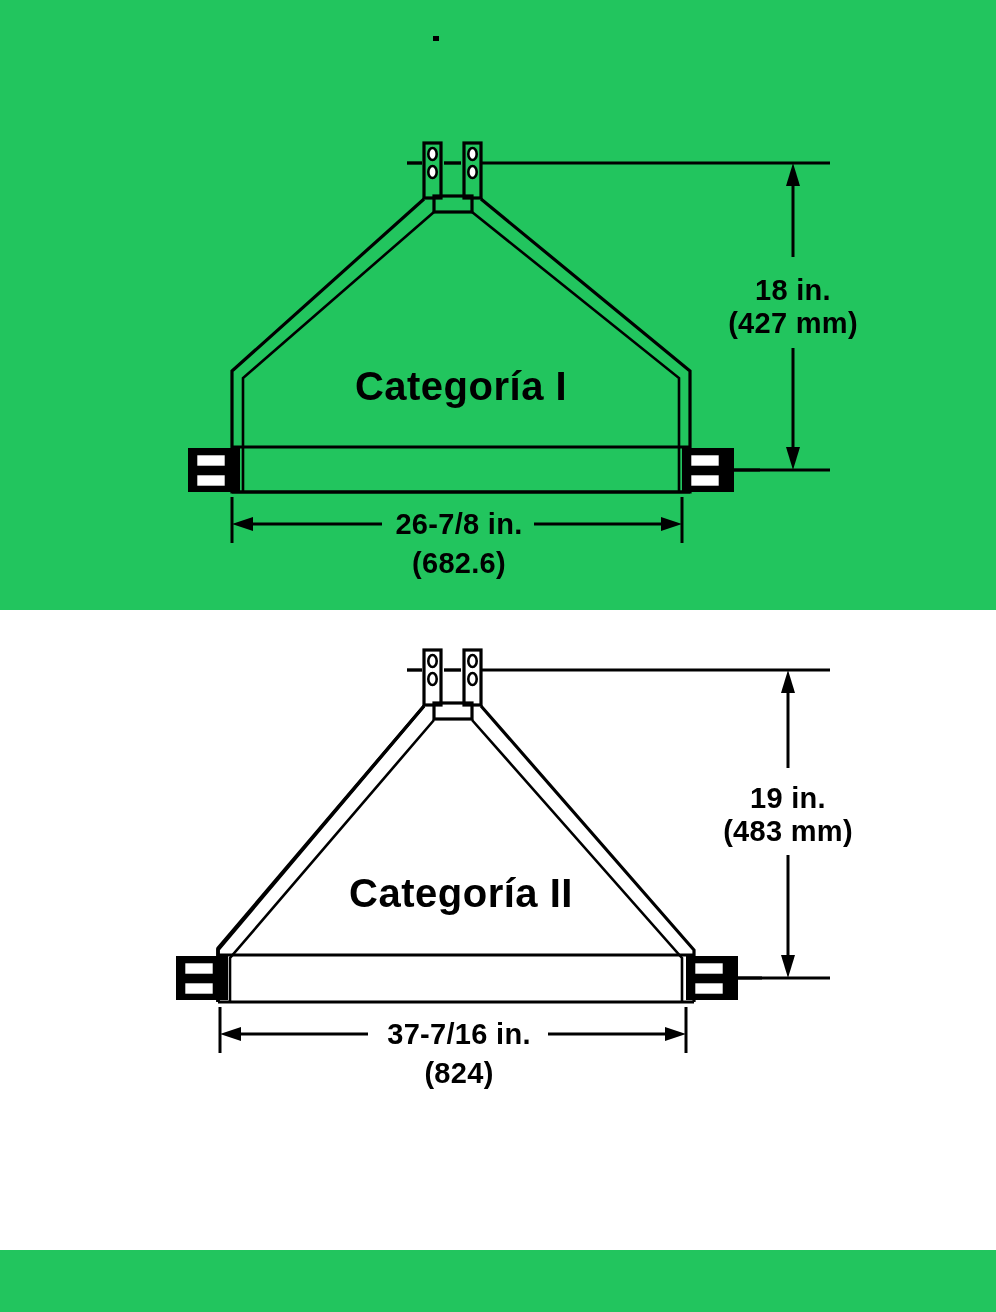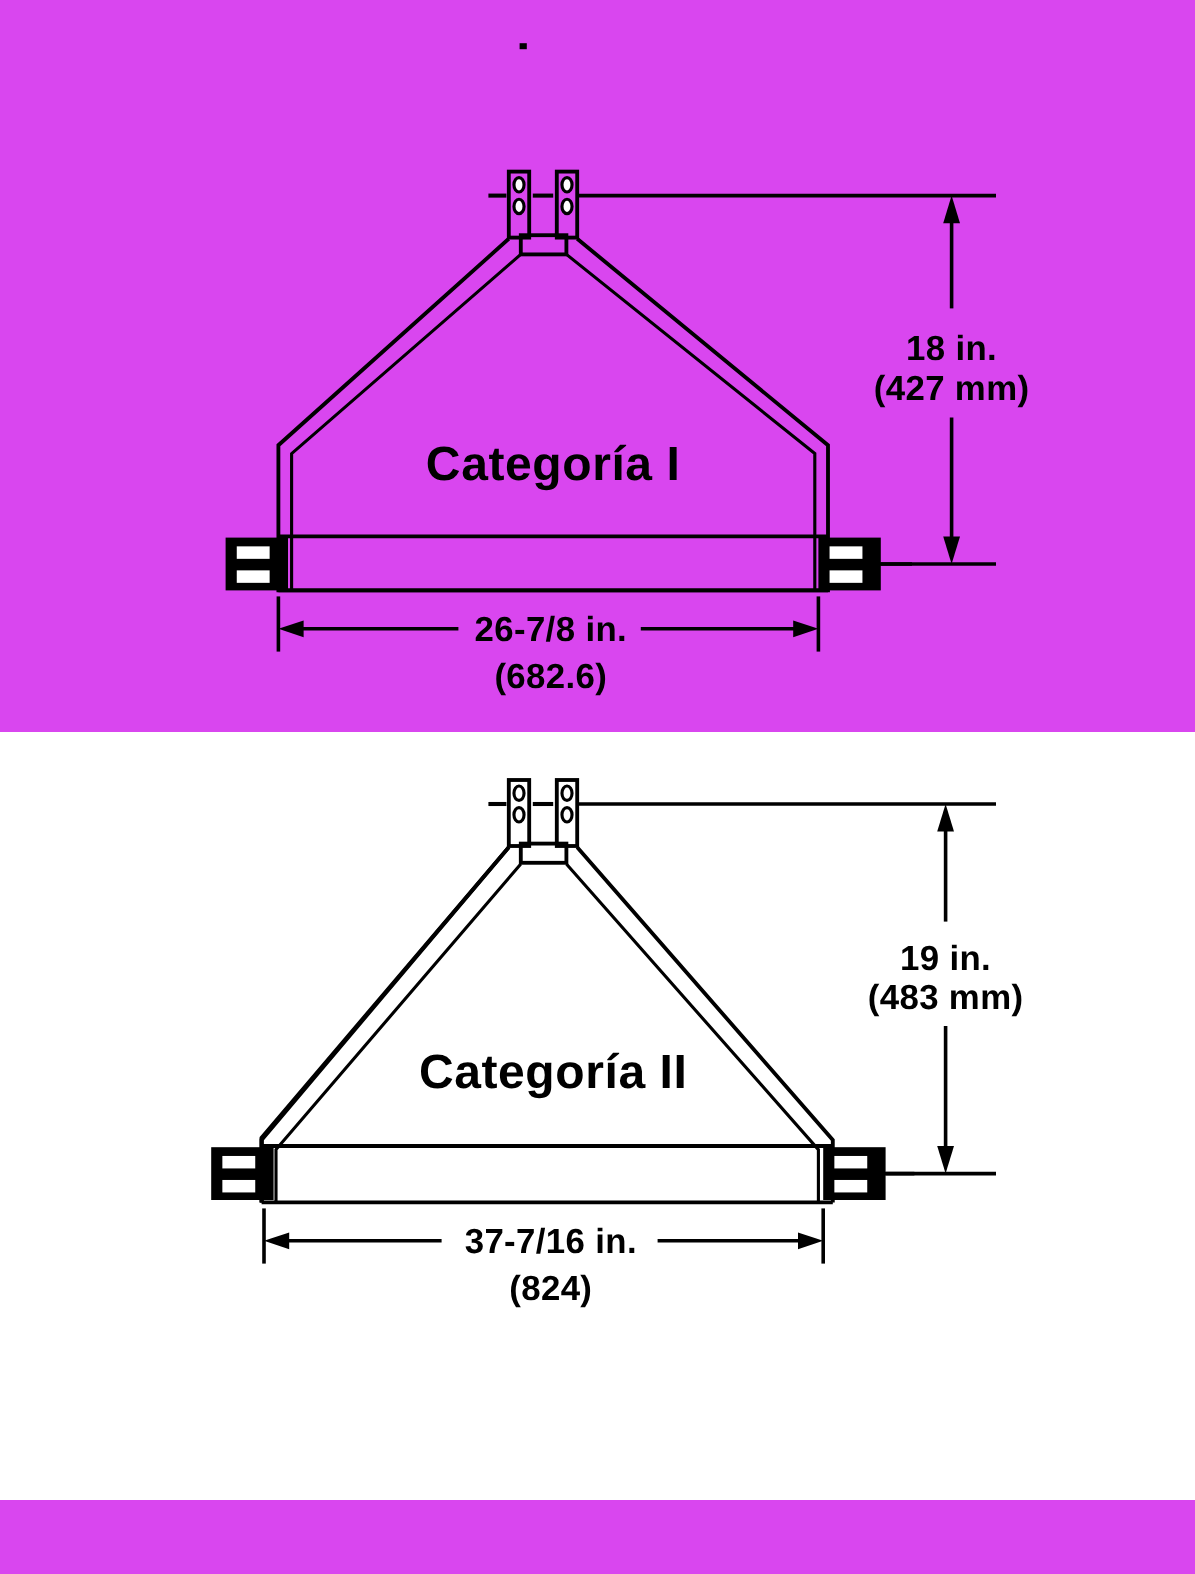--- a/index.html
+++ b/index.html
@@ -9,21 +9,21 @@
     background: #ffffff;
   }
   body {
     font-family: "Liberation Sans", sans-serif;
     color: #000000;
   }
   #page {
     position: relative;
     width: 996px;
     height: 1312px;
-    background: #d946ef;
+    background: #22c55e;
     overflow: hidden;
   }
   .figure {
     position: absolute;
     left: 0;
     width: 996px;
   }
   #figure-cat1 { top: 0px;   height: 640px; }
   #figure-cat2 { top: 610px; height: 640px; }
 

